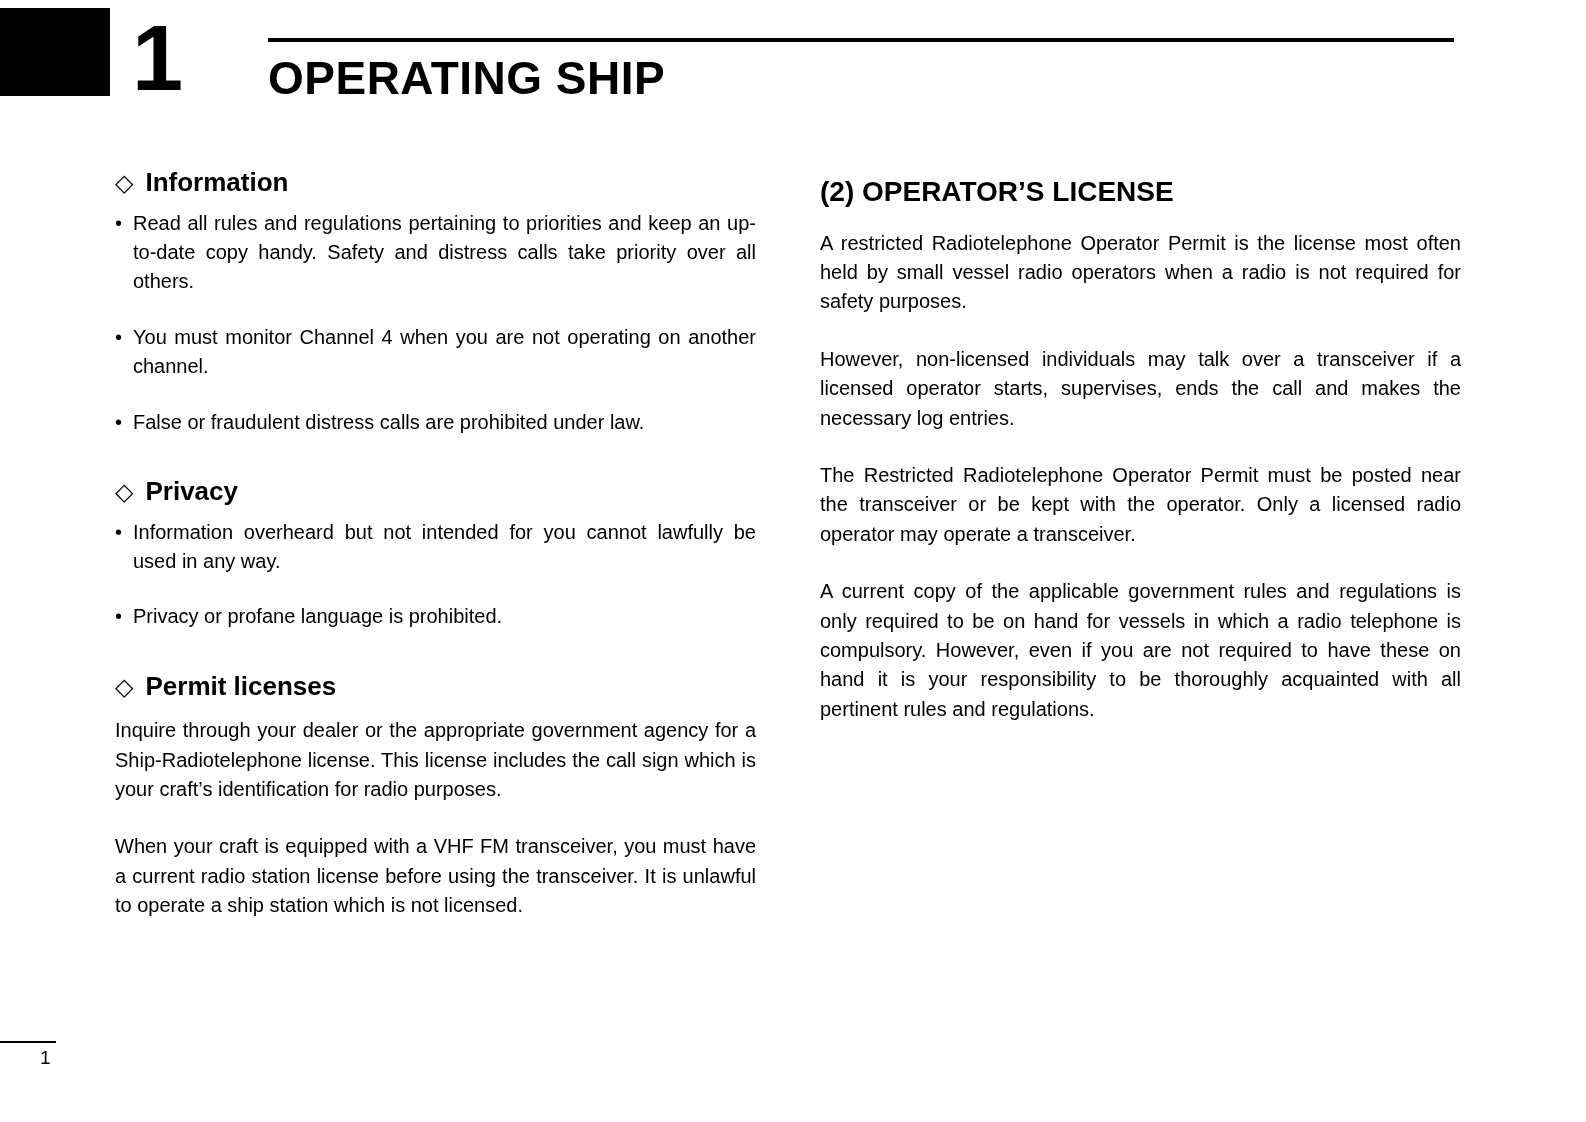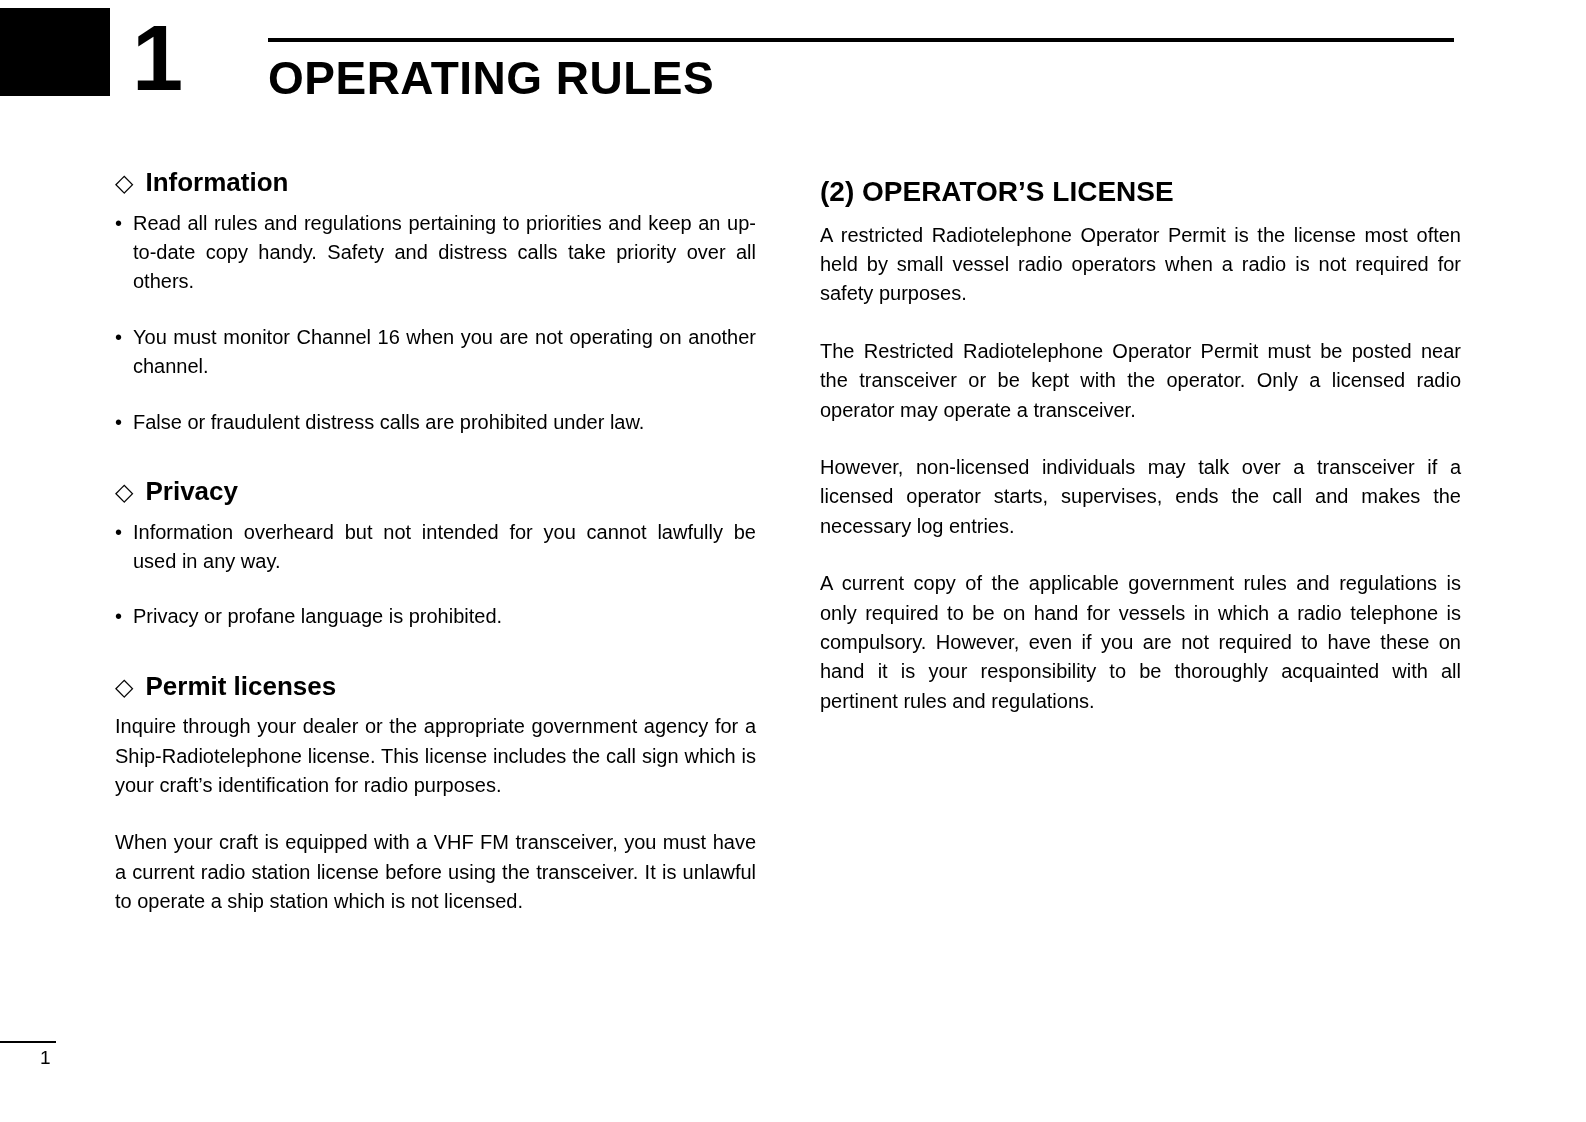--- a/index.html
+++ b/index.html
@@ -110,21 +110,21 @@
   .sub-heading {
     font-size: 28px;
     font-weight: 700;
     margin: 4px 0 2px 0;
     line-height: 1.45;
   }
   .para {
     font-size: 20px;
     line-height: 1.47;
     text-align: justify;
-    margin: 8px 0 28px 0;
+    margin: 16px 0 28px 0;
   }
 
   
   .footer-rule {
     position: absolute;
     left: 0;
     top: 1041px;
     width: 56px;
     border-top: 2px solid #000000;
     height: 0;
@@ -138,39 +138,39 @@
 </style>
 </head>
 <body>
 
 <div class="page">
 
   <div class="chapter-tab"></div>
   <div class="chapter-number">1</div>
   <div class="title-block">
     <div class="title-rule"></div>
-    <h1 class="chapter-title">OPERATING RULES</h1>
+    <h1 class="chapter-title">OPERATING SHIP</h1>
   </div>
 
   <div class="columns">
 
     <div class="col">
 
       <h2 class="section-heading first">
         <span class="diamond">◇</span>
         <span>Information</span>
       </h2>
       <ul class="bullets">
         <li>
           <span class="dot">•</span>
           <span class="bullet-text">Read all rules and regulations pertaining to priorities and keep an up-to-date copy handy. Safety and distress calls take priority over all others.</span>
         </li>
         <li>
           <span class="dot">•</span>
-          <span class="bullet-text">You must monitor Channel 16 when you are not operating on another channel.</span>
+          <span class="bullet-text">You must monitor Channel 4 when you are not operating on another channel.</span>
         </li>
         <li>
           <span class="dot">•</span>
           <span class="bullet-text">False or fraudulent distress calls are prohibited under law.</span>
         </li>
       </ul>
 
       <h2 class="section-heading">
         <span class="diamond">◇</span>
         <span>Privacy</span>
@@ -192,22 +192,22 @@
       </h2>
       <p class="para">Inquire through your dealer or the appropriate government agency for a Ship-Radiotelephone license. This license includes the call sign which is your craft’s identification for radio purposes.</p>
       <p class="para">When your craft is equipped with a VHF FM transceiver, you must have a current radio station license before using the transceiver. It is unlawful to operate a ship station which is not licensed.</p>
 
     </div>
 
     <div class="col">
 
       <h3 class="sub-heading">(2) OPERATOR’S LICENSE</h3>
       <p class="para">A restricted Radiotelephone Operator Permit is the license most often held by small vessel radio operators when a radio is not required for safety purposes.</p>
+      <p class="para">However, non-licensed individuals may talk over a transceiver if a licensed operator starts, supervises, ends the call and makes the necessary log entries.</p>
       <p class="para">The Restricted Radiotelephone Operator Permit must be posted near the transceiver or be kept with the operator. Only a licensed radio operator may operate a transceiver.</p>
-      <p class="para">However, non-licensed individuals may talk over a transceiver if a licensed operator starts, supervises, ends the call and makes the necessary log entries.</p>
       <p class="para">A current copy of the applicable government rules and regulations is only required to be on hand for vessels in which a radio telephone is compulsory. However, even if you are not required to have these on hand it is your responsibility to be thoroughly acquainted with all pertinent rules and regulations.</p>
 
     </div>
 
   </div>
 
   <div class="footer-rule"></div>
   <div class="page-number">1</div>
 
 </div>

